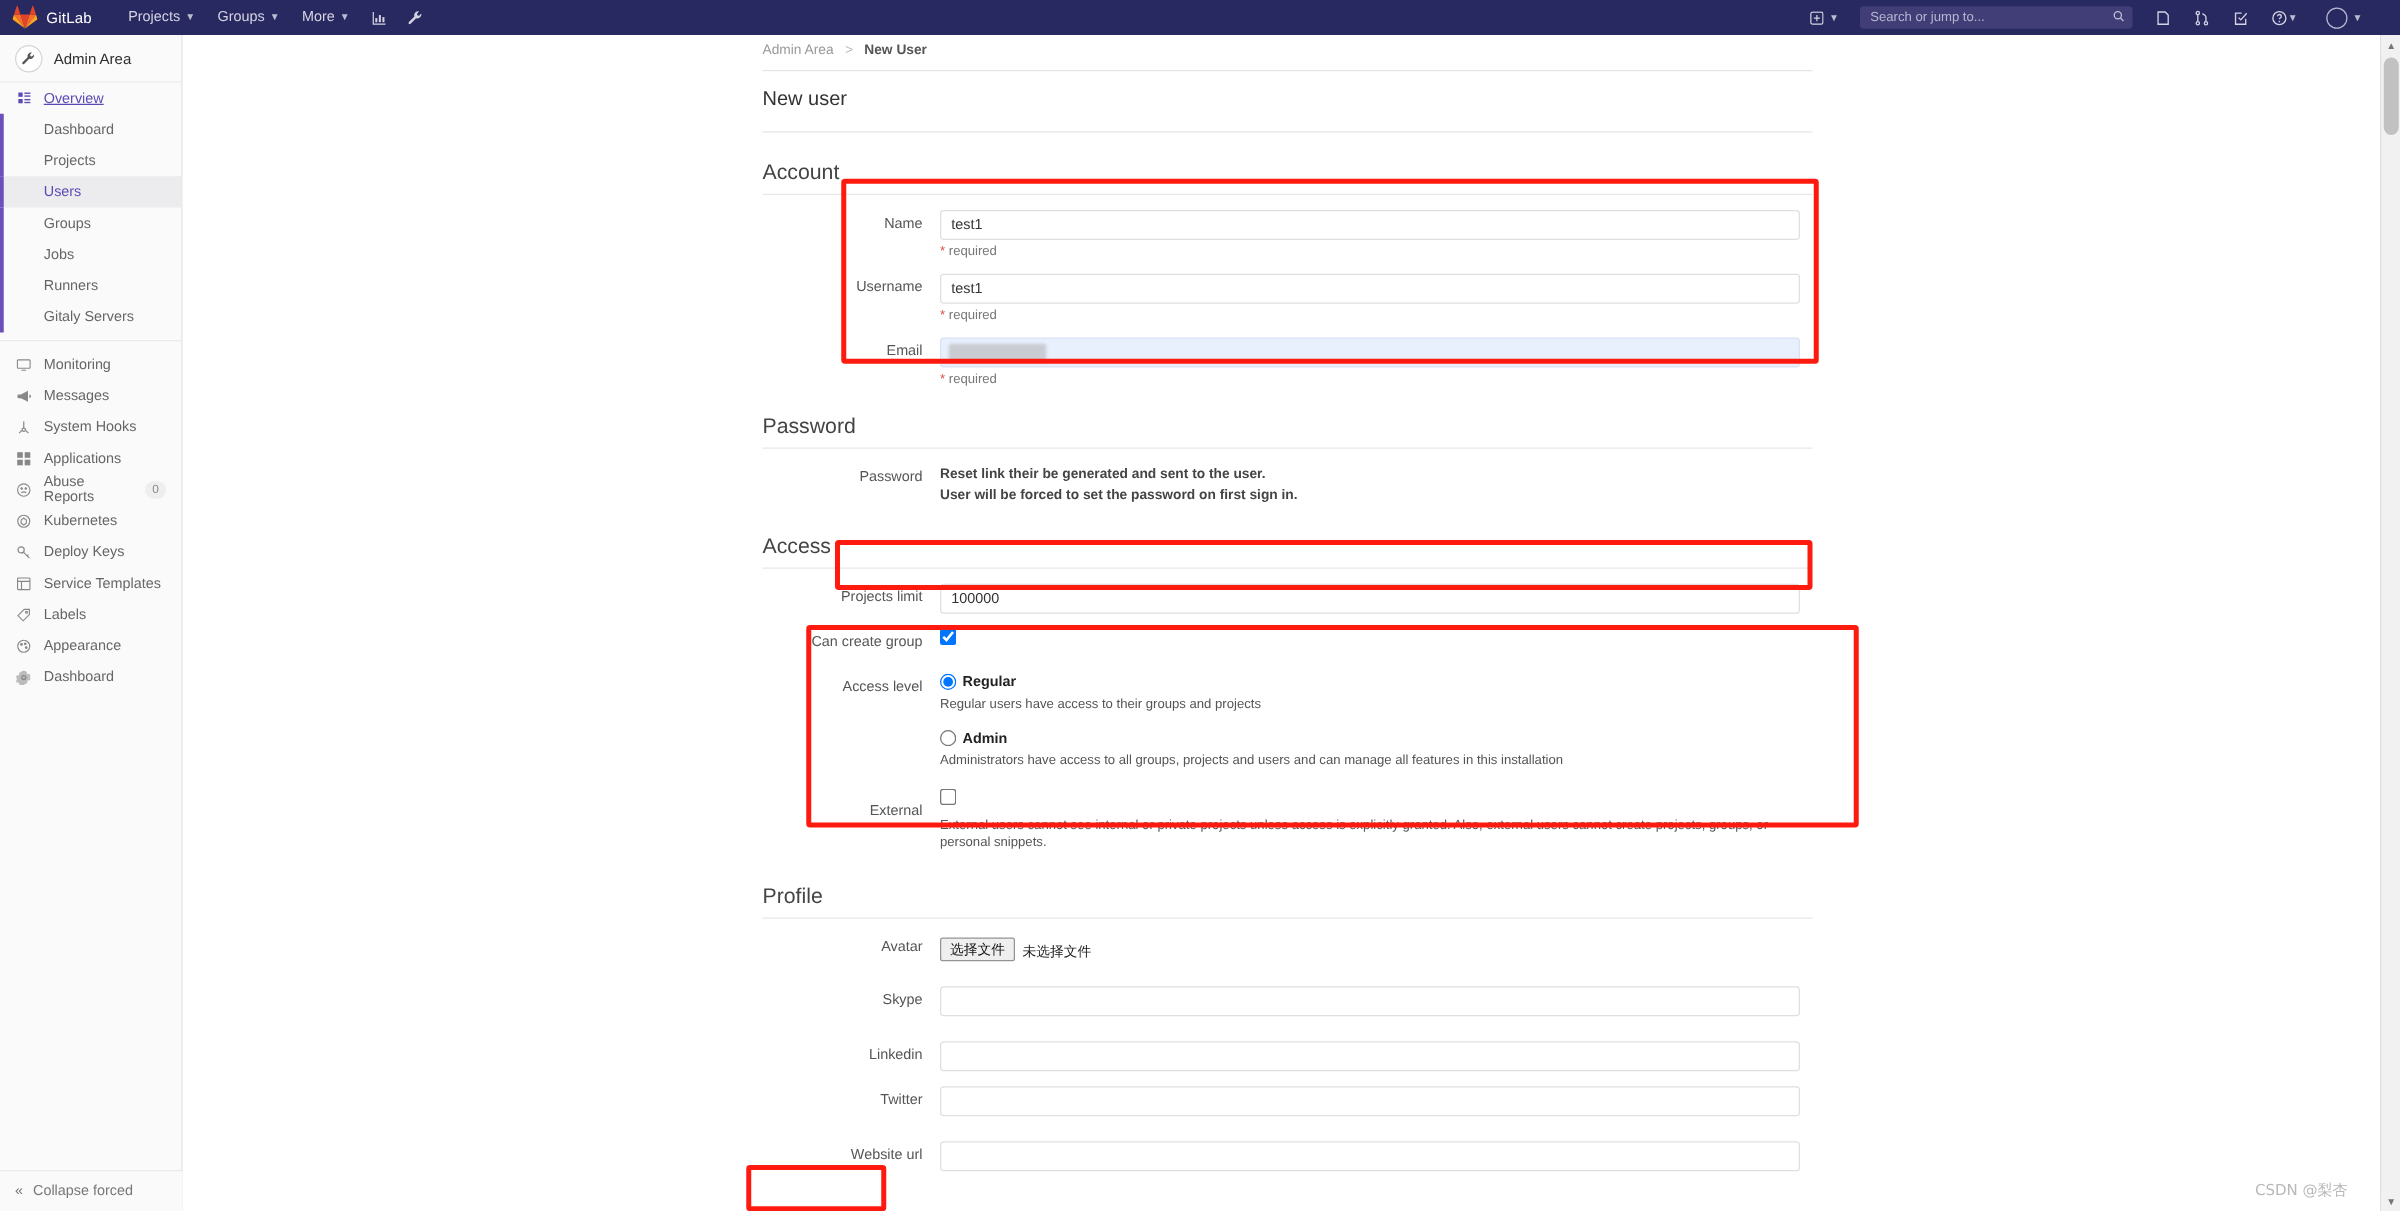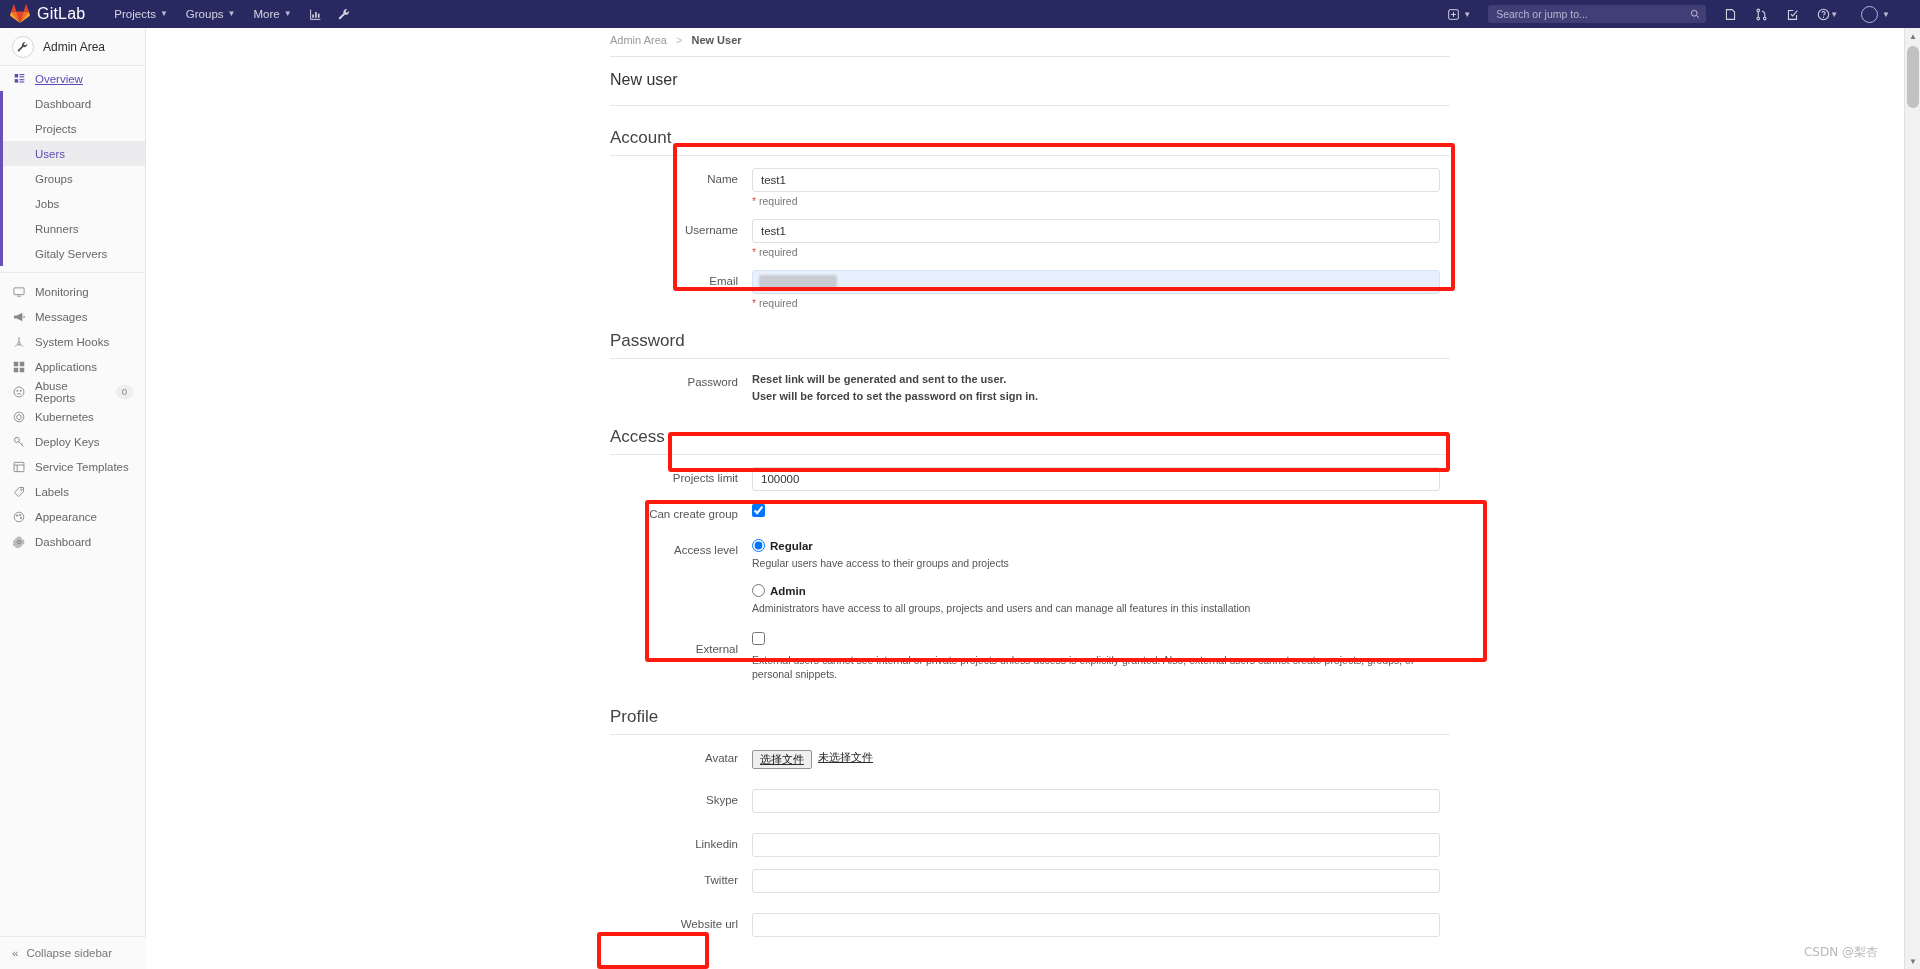--- a/index.html
+++ b/index.html
@@ -16,21 +16,21 @@
   .navbar {
     position: absolute; top: 0; left: 0;
     width: 1920px; height: 28px;
     background: #292961;
     display: flex; align-items: center;
     z-index: 50;
   }
   .nav-left { display: flex; align-items: center; height: 28px; padding-left: 10px; }
   .gl-logo { width: 20px; height: 20px; margin-right: 7px; display:block; }
   .brand-text {
-    color: #fff; font-size: 16px; letter-spacing: .2px;
+    color: #fff; font-size: 12px; letter-spacing: .2px;
     margin-right: 20px; font-weight: 400;
   }
   .nav-item {
     color: #d5d4e3; font-size: 11.5px;
     padding: 0 9px; height: 28px; line-height: 28px;
     display: flex; align-items: center; gap: 4px;
     cursor: pointer; white-space: nowrap;
   }
   .caret { font-size: 8px; opacity: .85; }
   .nav-icon-btn {
@@ -175,21 +175,21 @@
     filter: blur(1.2px);
   }
   .field-wrap { position: relative; width: 688px; border-radius: 12px; }
   .req-note { font-size: 10.5px; color: #777; margin-top: 3px; }
   .req-note .star { color: #d9534f; }
   .help-line { font-size: 11px; color: #444; line-height: 17px; font-weight: 600; }
   .opt-desc { font-size: 10.5px; color: #555; margin: 4px 0 0 0; line-height: 14px; }
   .radio-line { display: flex; align-items: center; gap: 5px; font-size: 11.5px; color: #222; font-weight: 700; }
   .radio-line input, .cbx { margin: 0; }
   .mt14 { margin-top: 14px; }
-  .file-row { display: flex; align-items: flex-start; gap: 6px; padding-top: 3px; text-decoration: underline; }
+  .file-row { display: flex; align-items: flex-end; gap: 6px; padding-top: 3px; }
   .file-btn {
     border: 1px solid #949494; background: #efefef;
     font-size: 11px; padding: 1px 7px; border-radius: 2px;
     color: #111; cursor: pointer;
     font-family: "Liberation Sans", sans-serif;
   }
   .file-name { font-size: 11px; color: #222; }
 
   
   .redbox {
@@ -484,21 +484,21 @@
       <svg width="12" height="12" viewBox="0 0 16 16" fill="#888">
         <path d="M8 5.2A2.8 2.8 0 1 0 8 10.8 2.8 2.8 0 0 0 8 5.2zm0 4.2a1.4 1.4 0 1 1 0-2.8 1.4 1.4 0 0 1 0 2.8z"></path>
         <path d="M14 8l1.2-1.3-1-2.4-1.8.3-1-1-.3-1.8-2.4-1L7.4.8h-.8L5.3 2 2.9 3l.3 1.8-1 1L.4 5.5l-1 2.4L.6 9.2v.8L-.6 11.3l1 2.4 1.8-.3 1 1 .3 1.8 2.4 1L7.4 16h.8l1.3-1.2 2.4-1-.3-1.8 1-1 1.8.3 1-2.4L14 8z" opacity=".55"></path>
       </svg>
     </span>
     <span>Dashboard</span>
   </div>
 
   <div class="collapse-bar">
     <span>«</span>
-    <span>Collapse sidebar</span>
+    <span>Collapse forced</span>
   </div>
 </div>
 
 <div class="content">
   <div class="inner">
 
     <div class="breadcrumb">
       <span>Admin Area</span>
       <span class="sep">&gt;</span>
       <span class="cur">New User</span>
@@ -545,21 +545,21 @@
           <span class="star">*</span>
           <span>required</span>
         </div>
       </div>
     </div>
 
     <div class="section-title">Password</div>
     <div class="form-row">
       <div class="form-label">Password</div>
       <div class="form-field">
-        <div class="help-line">Reset link will be generated and sent to the user.</div>
+        <div class="help-line">Reset link their be generated and sent to the user.</div>
         <div class="help-line">User will be forced to set the password on first sign in.</div>
       </div>
     </div>
 
     <div class="section-title">Access</div>
 
     <div class="form-row">
       <div class="form-label">Projects limit</div>
       <div class="form-field">
         <div class="field-wrap">

